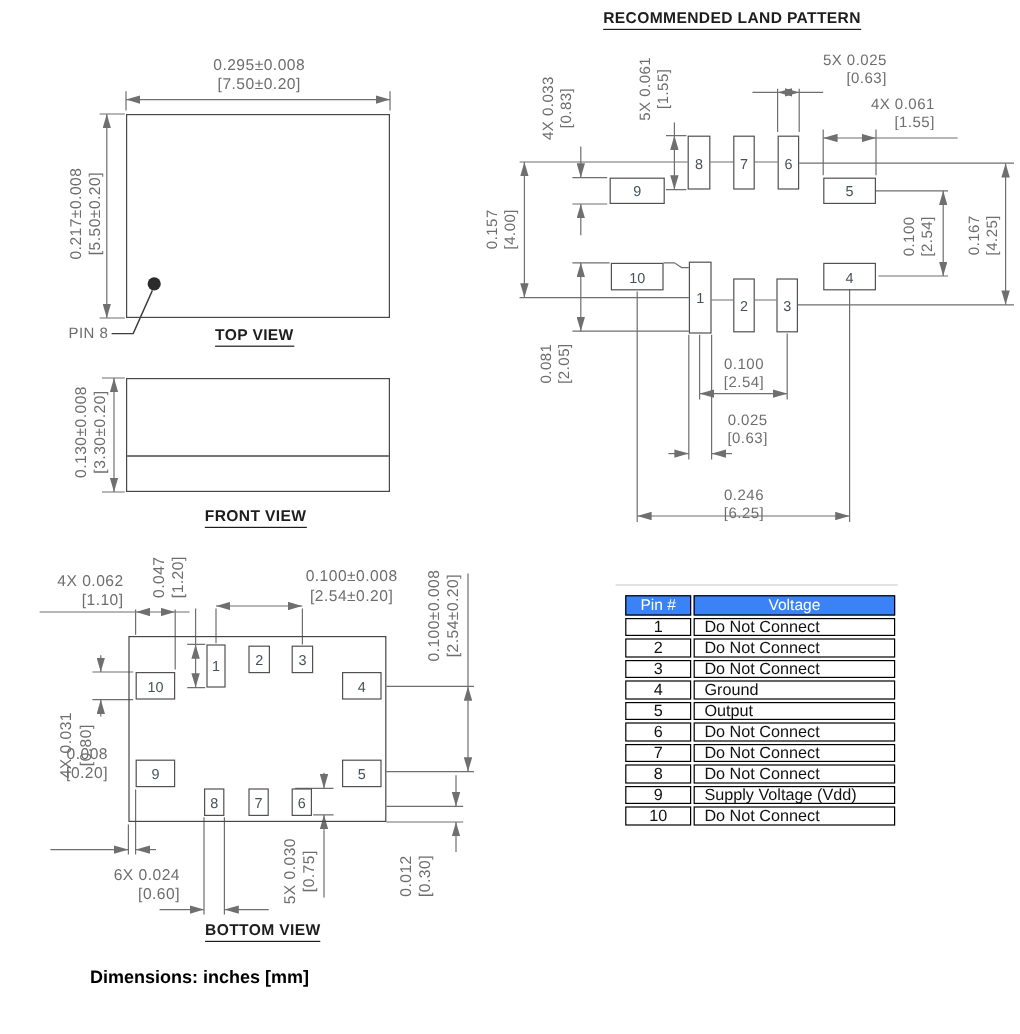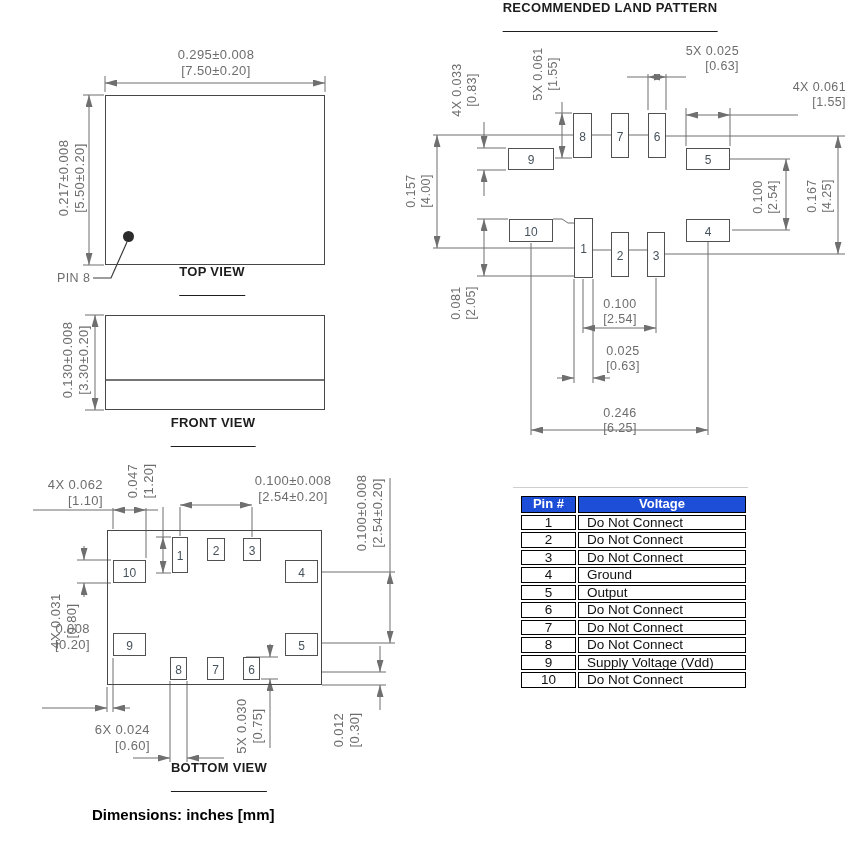--- a/index.html
+++ b/index.html
@@ -18,35 +18,35 @@
 
   .dim{position:absolute;display:flex;flex-direction:column;align-items:center;
        font-size:13px;line-height:15.5px;color:#6d6d6d;letter-spacing:.4px;
        white-space:nowrap;transform:translate(-50%,-50%);}
   .dim.rot{transform:translate(-50%,-50%) rotate(-90deg);}
   .dim.ar{align-items:flex-end;transform:translate(-100%,-50%);}
   .dim.sm{font-size:12.5px;line-height:14.5px;}
 
   .vtitle{position:absolute;transform:translate(-50%,-50%);font-weight:bold;font-size:13px;
           color:#1d1d1d;letter-spacing:.3px;white-space:nowrap;
-          border-bottom:1.6px solid #1d1d1d;padding-bottom:16px;}
+          border-bottom:1.6px solid #1d1d1d;padding-bottom:2px;}
   .pinlabel{position:absolute;font-size:12.5px;color:#6d6d6d;letter-spacing:.4px;white-space:nowrap;}
 
   .faintline{position:absolute;left:513px;top:487px;width:235px;height:0;
              border-top:1.5px solid #cfcfcf;}
 
   .pintable{position:absolute;left:519px;top:494px;width:229px;
             border-collapse:separate;border-spacing:2px;table-layout:fixed;}
   .pintable th,.pintable td{border:1.5px solid #000;padding:0 2px;box-sizing:border-box;}
-  .pintable th{background:#1d4ed8;color:#ffffff;font-weight:bold;font-size:13px;line-height:14.5px;text-align:center;}
+  .pintable th{background:#3b82f6;color:#ffffff;font-weight:normal;font-size:13px;line-height:14.5px;text-align:center;}
   .pintable td{font-size:13.5px;line-height:13.5px;color:#111;background:#fff;}
   .pintable td.c{text-align:center;width:55px;}
   .pintable td.f{text-align:left;padding-left:8px;}
 
-  .note{position:absolute;left:75px;font-weight:bold;font-size:15px;color:#000;white-space:nowrap;margin-left:17px;}
+  .note{position:absolute;left:75px;font-weight:bold;font-size:15px;color:#000;white-space:nowrap;}
 </style>
 </head>
 <body>
 
 <div class="sheet">
 
   <svg class="lineart" width="850" height="862" viewBox="0 0 850 862">
     <defs>
       <marker id="arw" viewBox="0 0 12 7" refX="12" refY="3.5" markerWidth="12" markerHeight="7" orient="auto-start-reverse">
           <path d="M0,0 L12,3.5 L0,7 Z" fill="#6f6f6f"></path>
@@ -274,21 +274,21 @@
     <span>[0.83]</span>
   </div>
   <div class="dim rot sm" style="left:545px;top:74px">
     <span>5X 0.061</span>
     <span>[1.55]</span>
   </div>
   <div class="dim ar sm" style="left:739px;top:58px">
     <span>5X 0.025</span>
     <span>[0.63]</span>
   </div>
-  <div class="dim ar sm" style="left:846px;top:94px">
+  <div class="dim ar sm" style="left:779px;top:94px">
     <span>4X 0.061</span>
     <span>[1.55]</span>
   </div>
   <div class="dim rot sm" style="left:418px;top:191px">
     <span>0.157</span>
     <span>[4.00]</span>
   </div>
   <div class="dim rot sm" style="left:765px;top:197px">
     <span>0.100</span>
     <span>[2.54]</span>

